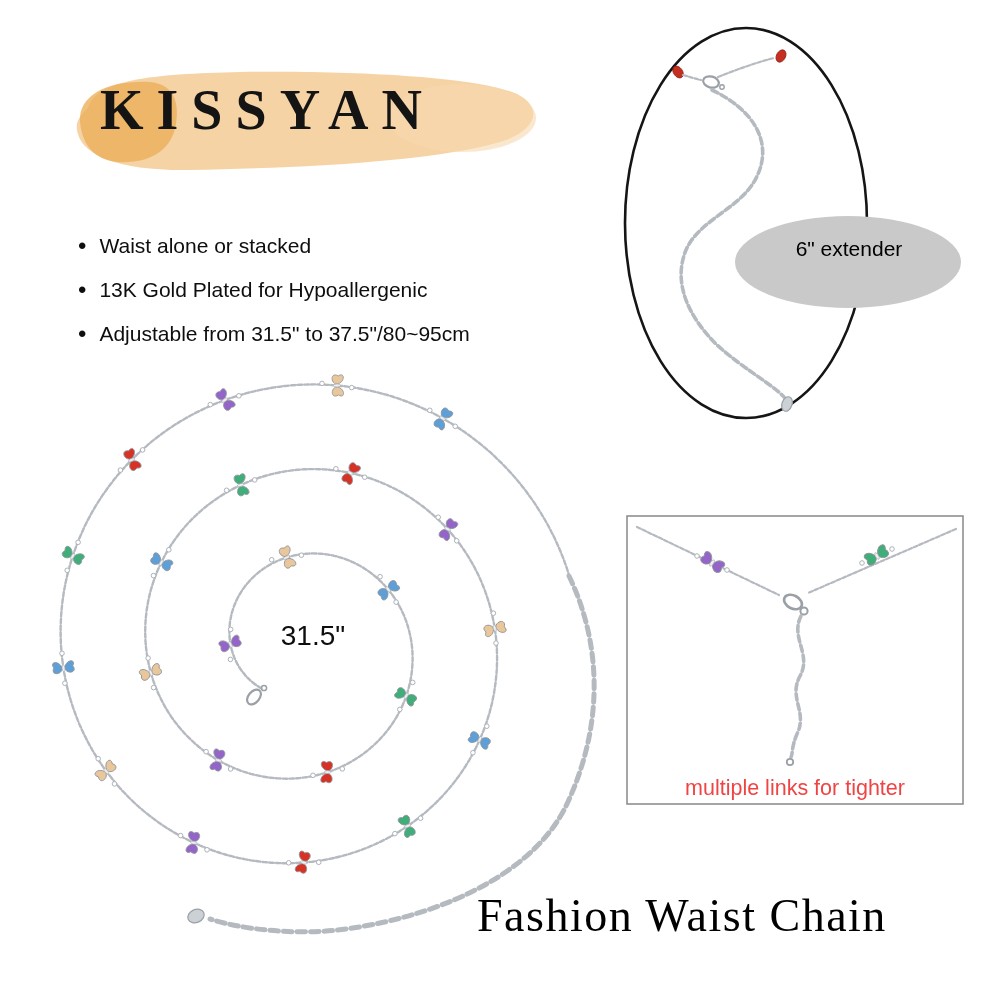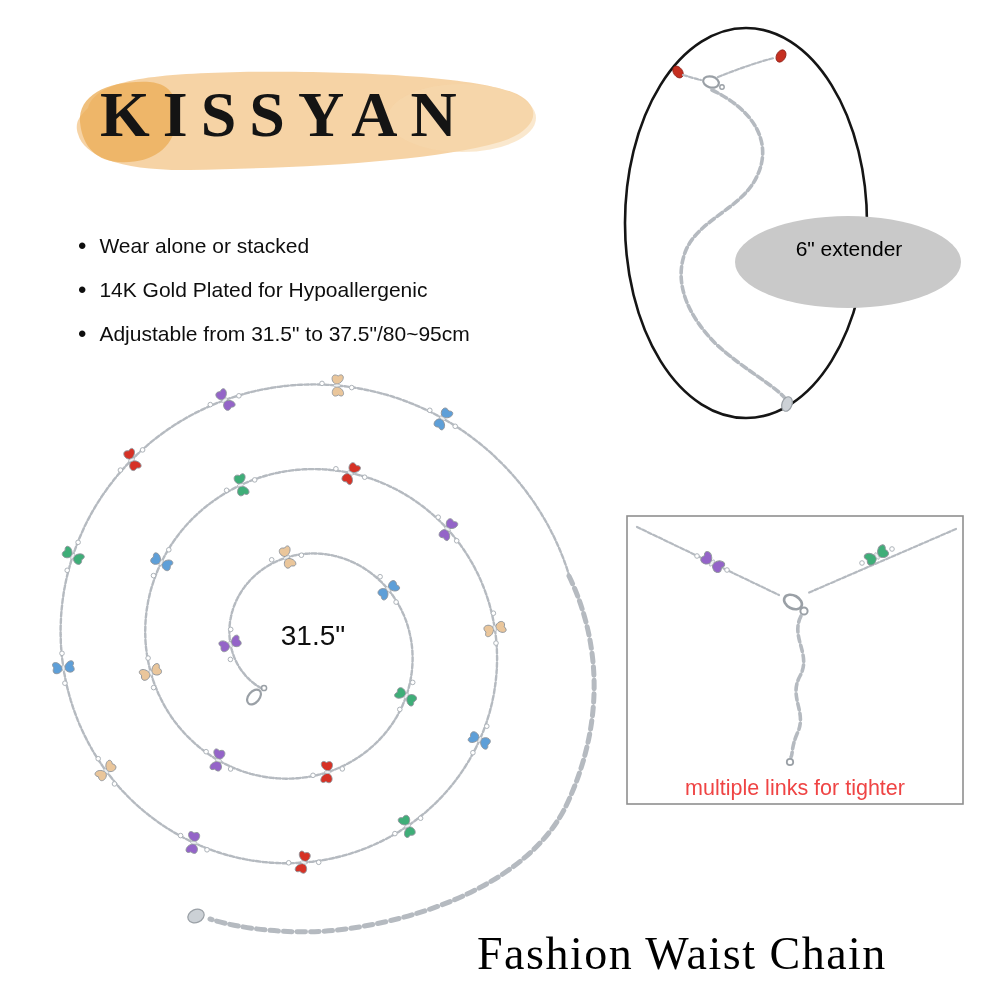--- a/index.html
+++ b/index.html
@@ -9,21 +9,21 @@
     font-family:"Liberation Sans", sans-serif; color:#111;
   }
   .page { position:absolute; inset:0; width:1000px; height:1000px; background:#fff; }
   #art { position:absolute; left:0; top:0; z-index:1; }
 
   .txt { position:absolute; z-index:2; }
 
   .logo {
     left:100px; top:78px;
     font-family:"Liberation Serif", serif; font-weight:bold;
-    font-size:64px; letter-spacing:13px; color:#141414; white-space:nowrap;
+    font-size:56px; letter-spacing:13px; color:#141414; white-space:nowrap;
   }
   .features { left:78px; top:224px; }
   .feature { display:flex; align-items:center; gap:13px; height:44px; font-size:21px; color:#0e0e0e; }
   .feature .dot { font-size:24px; line-height:1; }
 
   .len-label {
     left:248px; top:620px; width:130px; text-align:center;
     font-size:28px; color:#0e0e0e;
   }
 
@@ -31,21 +31,21 @@
     left:740px; top:236px; width:218px; text-align:center;
     font-size:21px; line-height:26px; color:#000;
   }
 
   .tighter-label {
     left:631px; top:776px; width:328px; text-align:center;
     font-size:21.5px; color:#ef4444;
   }
 
   .title {
-    left:477px; top:927px;
+    left:477px; top:889px;
     font-family:"Liberation Serif", serif; font-size:46px; letter-spacing:1.5px;
     color:#000; white-space:nowrap;
   }
 
   
   .chain { fill:none; stroke:var(--chain,#b5bac0); stroke-linecap:round; }
   .thin  { stroke-width:2.2; stroke-dasharray:4 2; }
   .mid   { stroke-width:3.6; stroke-dasharray:6.5 3.5; }
   .thick { stroke-width:5;   stroke-dasharray:8.5 5; }
   .red-bead { fill:var(--red-bead,#c62f20); stroke:#8c1f16; stroke-width:.8; }
@@ -283,25 +283,25 @@
       <path class="chain thick" d="M569,576 C600,640 606,722 566,806 C536,868 452,914 346,929 C296,936 240,929 210,919"></path>
       <ellipse class="drop" cx="196" cy="916" rx="6.5" ry="8.5" transform="rotate(65 196 916)"></ellipse>
     </g>
   </svg>
 
   <div class="txt logo">KISSYAN</div>
 
   <div class="txt features">
     <div class="feature">
       <span class="dot">•</span>
-      <span>Wear alone or stacked</span>
+      <span>Waist alone or stacked</span>
     </div>
     <div class="feature">
       <span class="dot">•</span>
-      <span>14K Gold Plated for Hypoallergenic</span>
+      <span>13K Gold Plated for Hypoallergenic</span>
     </div>
     <div class="feature">
       <span class="dot">•</span>
       <span>Adjustable from 31.5" to 37.5"/80~95cm</span>
     </div>
   </div>
 
   <div class="txt len-label">31.5"</div>
 
   <div class="txt callout-text">

